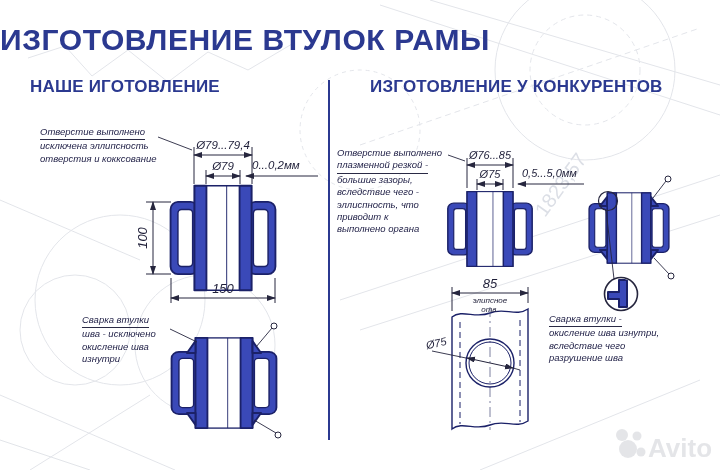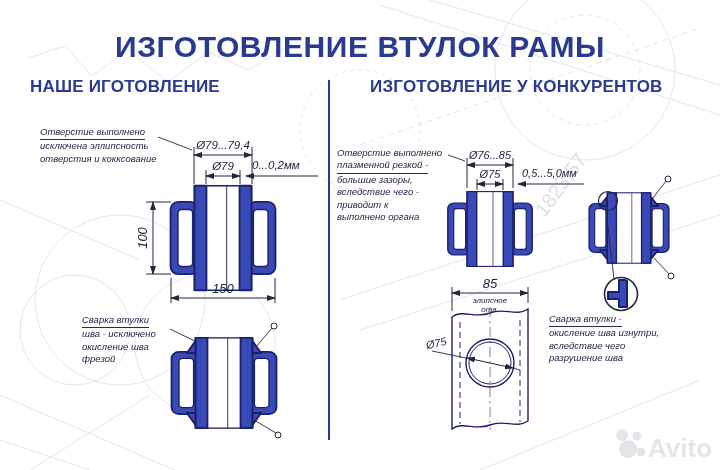--- a/index.html
+++ b/index.html
@@ -1,21 +1,21 @@
 <!DOCTYPE html>
 <html><head>
 <meta charset="utf-8">
 <style>
   *{margin:0;padding:0;box-sizing:border-box}
   html,body{width:720px;height:470px;background:#fff}
   .page{position:relative;width:720px;height:470px;background:#fff;overflow:hidden;
         font-family:"Liberation Sans",sans-serif}
   .bg,.art{position:absolute;left:0;top:0;width:720px;height:470px}
   .bg{z-index:0}.art{z-index:2}
-  .title{position:absolute;top:30px;left:0;width:720px;text-align:center;
+  .title{position:absolute;top:23px;left:0;width:720px;text-align:left;
          font-size:30px;font-weight:bold;color:#2b3990;letter-spacing:.6px;z-index:3}
   .colhead{position:absolute;font-size:17px;font-weight:bold;color:#2b3990;
            text-align:left;letter-spacing:.2px;z-index:3}
   .colhead.lft{left:30px;top:77px;width:230px}
   .colhead.rgt{left:370px;top:77px;width:310px}
   .divider{position:absolute;left:328px;top:80px;width:2px;height:360px;background:#2b3990;z-index:3}
   .note{position:absolute;font-style:italic;font-size:9.5px;line-height:12.4px;
         color:#232349;z-index:4}
   .note .u{display:inline-block;border-bottom:1px solid #2a2a45;padding-bottom:1px}
   .note1{left:40px;top:126px;width:132px}
@@ -65,29 +65,30 @@
     <div><span class="u">Отверстие выполнено</span></div>
     <div>исключена эллипсность</div>
     <div>отверстия и кокксование</div>
   </div>
 
   <div class="note note2">
     <div>Отверстие выполнено</div>
     <div><span class="u">плазменной резкой -</span></div>
     <div>большие зазоры,</div>
     <div>вследствие чего -</div>
+    <div>эллиспность, что</div>
     <div>приводит к</div>
     <div>выполнено органа</div>
   </div>
 
   <div class="note note3">
     <div><span class="u">Сварка втулки</span></div>
     <div>шва - исключено</div>
     <div>окисление шва</div>
-    <div>фрезой</div>
+    <div>изнутри</div>
   </div>
 
   <div class="note note4">
     <div><span class="u">Сварка втулки -</span></div>
     <div>окисление шва изнутри,</div>
     <div>вследствие чего</div>
     <div>разрушение шва</div>
   </div>
 
   <svg class="art" viewBox="0 0 720 470">

